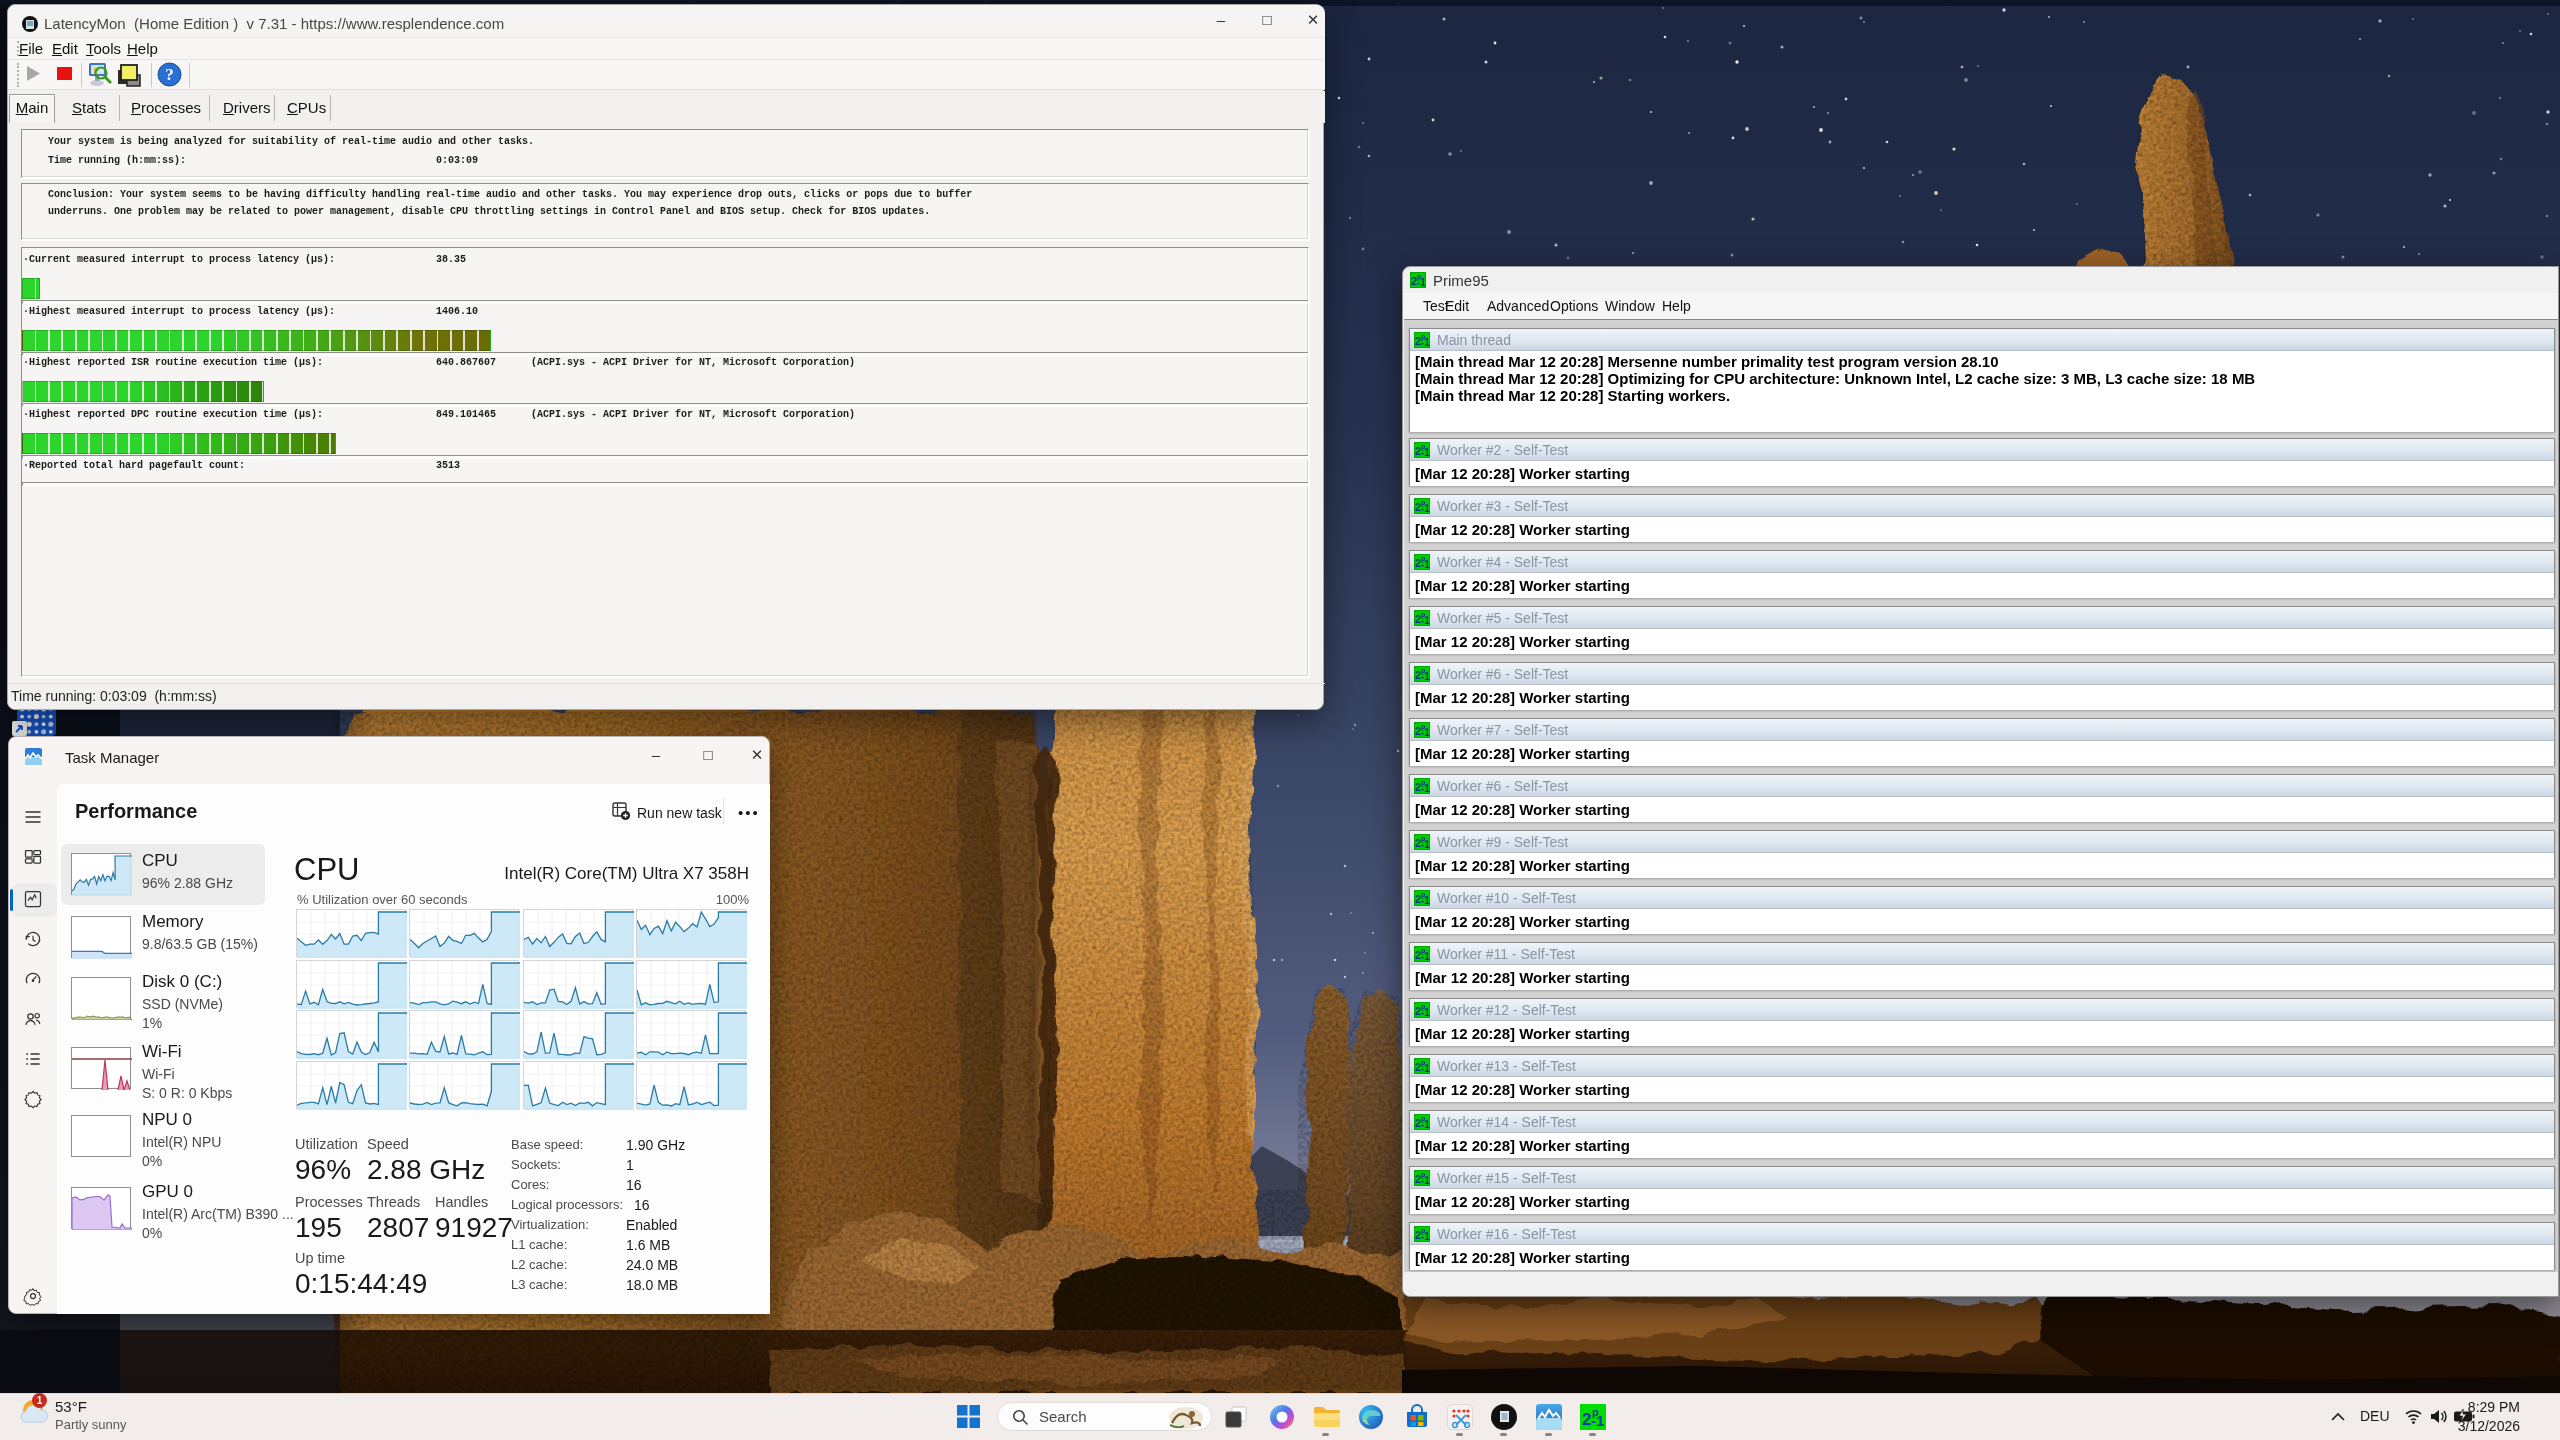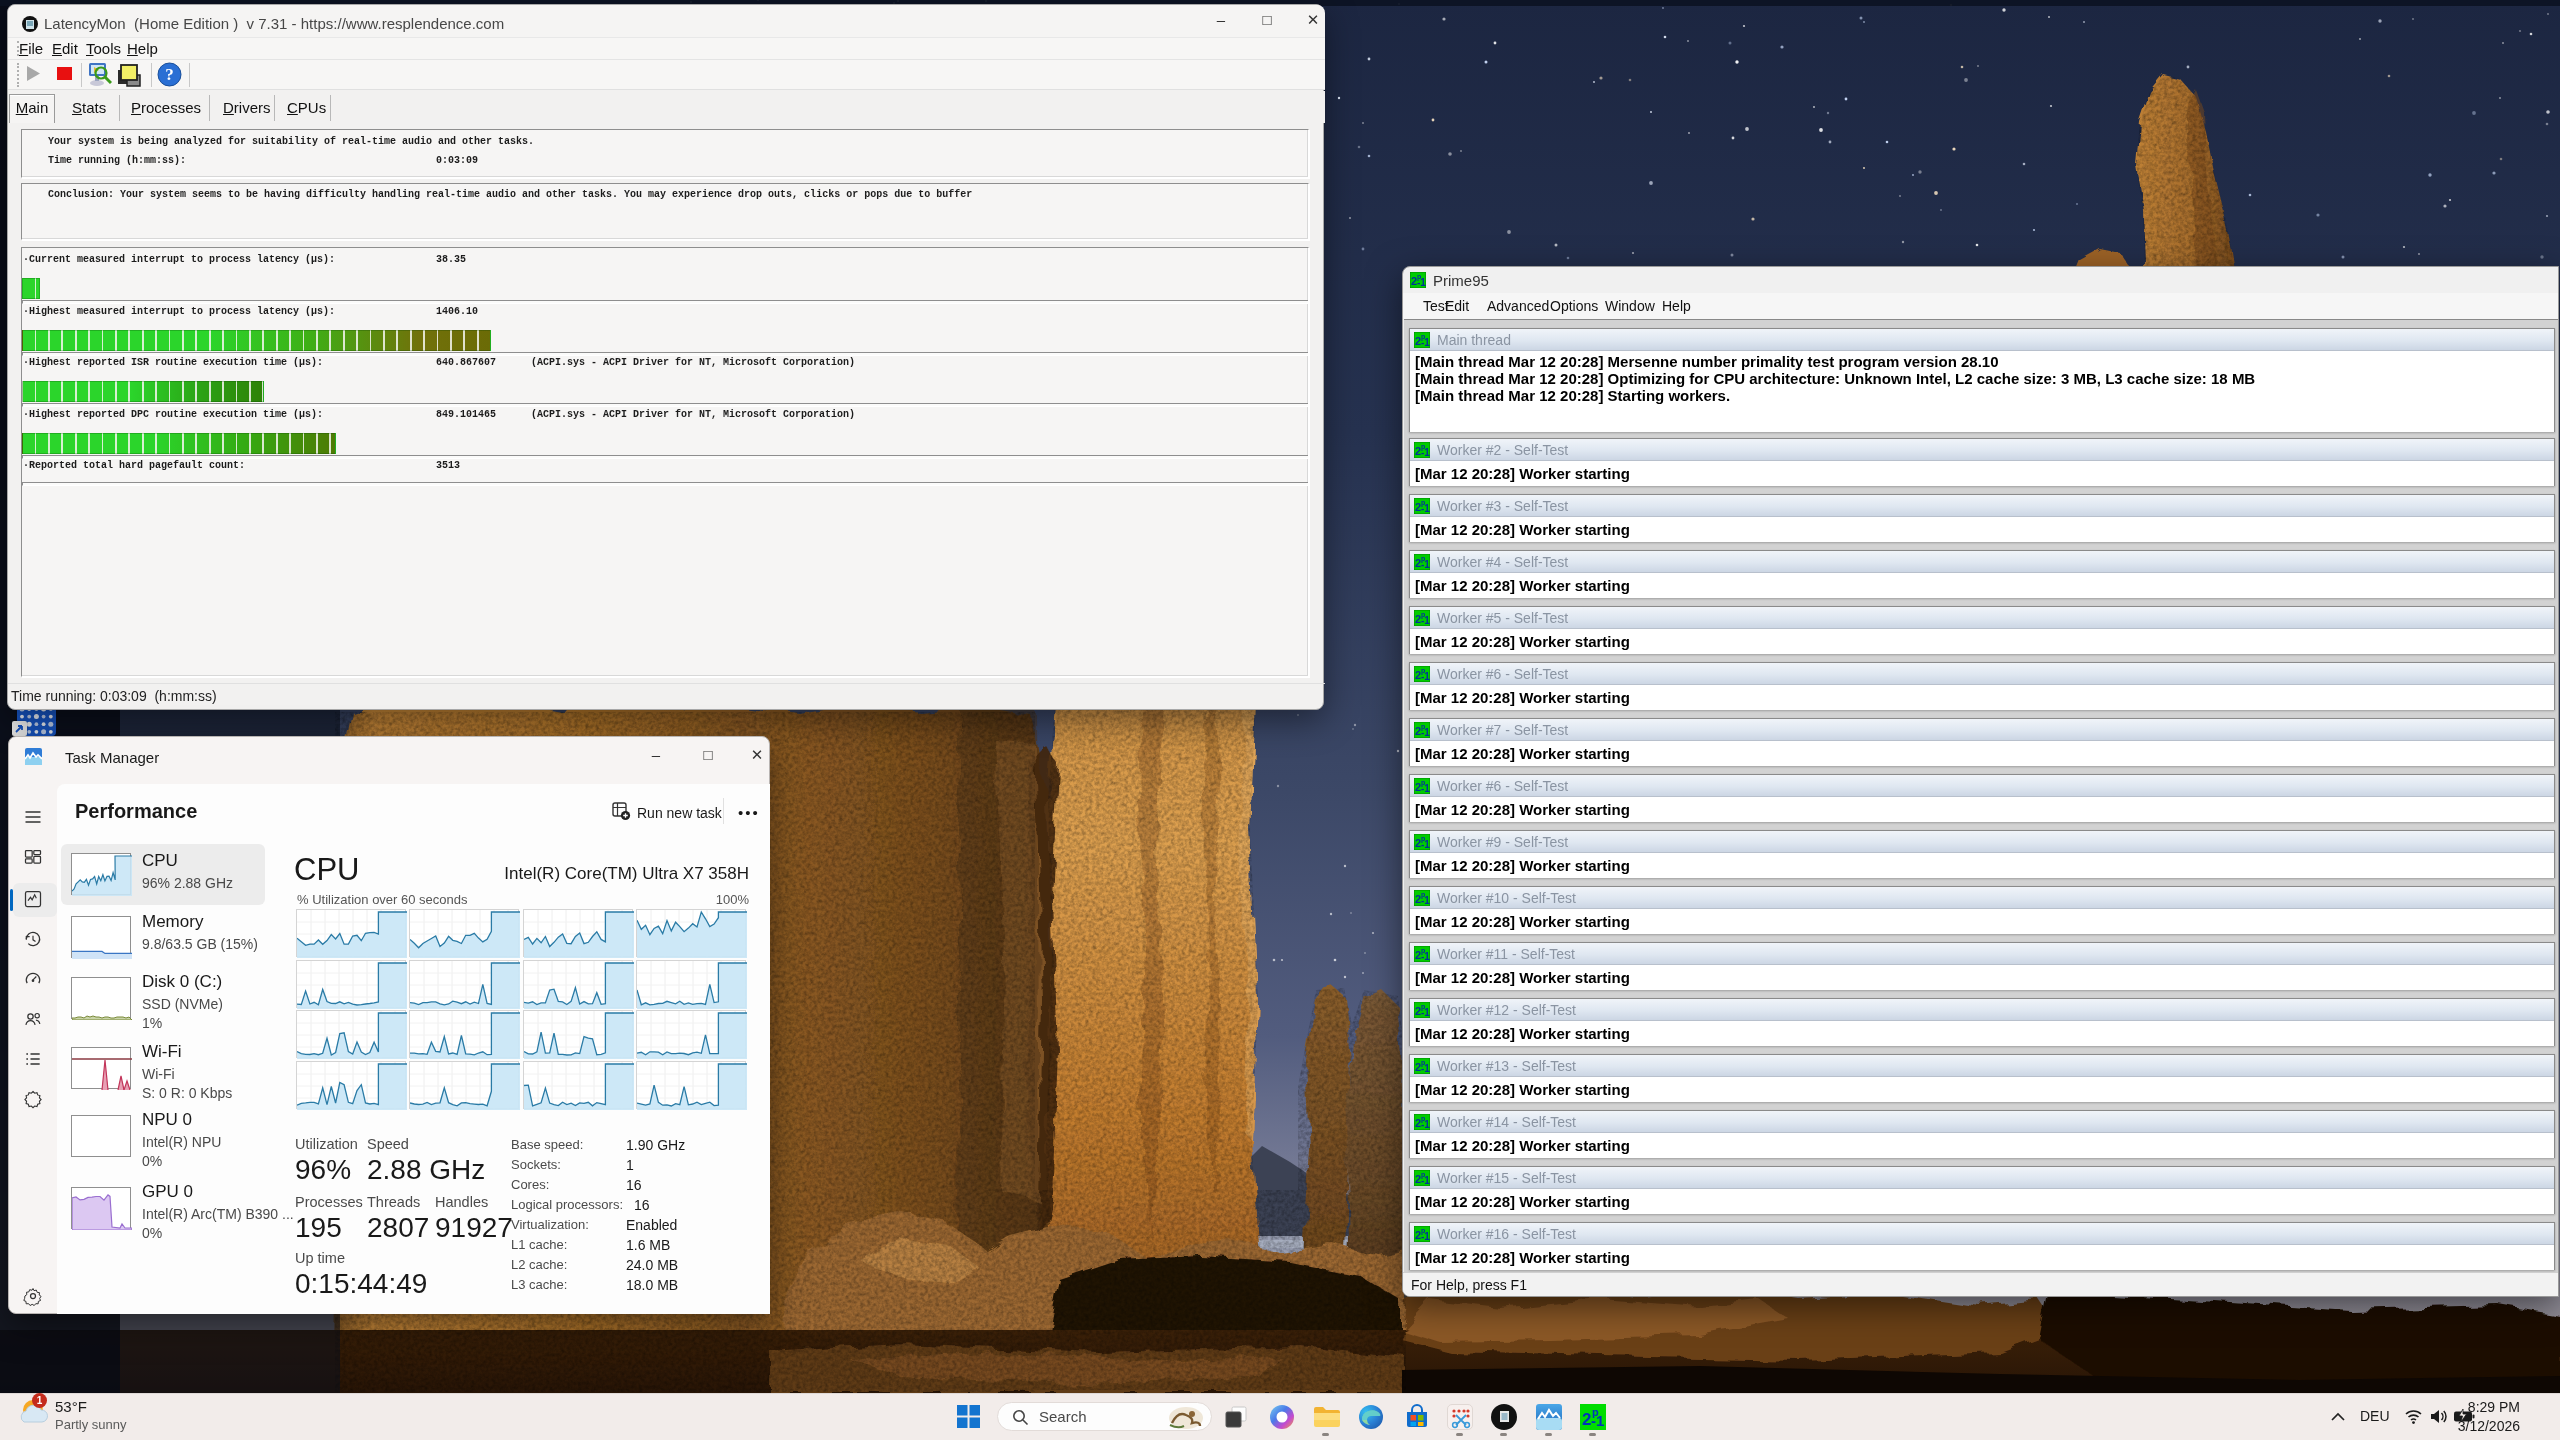--- a/index.html
+++ b/index.html
@@ -368,20 +368,21 @@
  <span class="tab" style="left:222px"><u>D</u>rivers</span>
  <div class="tabsep" style="left:273px"></div>
  <span class="tab" style="left:286px"><u>C</u>PUs</span>
  <div class="tabsep" style="left:329px"></div>
  <div class="lmbox" style="left:20px;top:128px;width:1288px;height:49px"></div>
  <div class="lmtext" style="left:47px;top:135px">Your system is being analyzed for suitability of real-time audio and other tasks.</div>
  <div class="lmtext" style="left:47px;top:154px">Time running (h:mm:ss):</div>
  <div class="lmtext" style="left:435px;top:154px">0:03:09</div>
  <div class="lmbox" style="left:20px;top:182px;width:1288px;height:57px"></div>
  <div class="lmtext" style="left:47px;top:188px">Conclusion: Your system seems to be having difficulty handling real-time audio and other tasks. You may experience drop outs, clicks or pops due to buffer</div>
+ <div class="lmtext" style="left:47px;top:205px">underruns. One problem may be related to power management, disable CPU throttling settings in Control Panel and BIOS setup. Check for BIOS updates.</div>
  <div class="lmbox" style="left:20px;top:246px;width:1288px;height:430px"></div>
  <div class="lmtext" style="left:22px;top:253px">·Current measured interrupt to process latency (µs):</div>
     <div class="lmtext" style="left:435px;top:253px">38.35</div>
     <div style="position:absolute;left:21px;top:277px;width:18px;height:21px;background-image:repeating-linear-gradient(90deg, transparent 0px, transparent 11.6px, rgba(245,245,240,.85) 11.6px, rgba(245,245,240,.85) 13.4px),linear-gradient(90deg,#2bd52b 0%, #2bd52b 100%);border:1px solid rgba(0,60,0,.25)"></div>
     <div style="position:absolute;left:21px;top:299px;width:1286px;height:4px;background:#fbfbfa;border-top:1px solid #8e8e8e;border-left:1px solid #8e8e8e;border-bottom:1px solid #fff"></div>
     <div class="lmtext" style="left:22px;top:305px">·Highest measured interrupt to process latency (µs):</div>
     <div class="lmtext" style="left:435px;top:305px">1406.10</div>
     <div style="position:absolute;left:21px;top:329px;width:469px;height:21px;background-image:repeating-linear-gradient(90deg, transparent 0px, transparent 11.6px, rgba(245,245,240,.85) 11.6px, rgba(245,245,240,.85) 13.4px),linear-gradient(90deg,#2bd52b 0%, #2bd52b 40%, #3fae15 62%, #71710a 85%, #6b6b06 100%);border:1px solid rgba(0,60,0,.25)"></div>
     <div style="position:absolute;left:21px;top:351px;width:1286px;height:4px;background:#fbfbfa;border-top:1px solid #8e8e8e;border-left:1px solid #8e8e8e;border-bottom:1px solid #fff"></div>
     <div class="lmtext" style="left:22px;top:356px">·Highest reported ISR routine execution time (µs):</div>
@@ -654,21 +655,20 @@
               <text x="7" y="7" font-family="Liberation Sans" font-size="7" font-weight="bold" fill="#003399">p</text>
               <text x="7" y="14" font-family="Liberation Sans" font-size="10" font-weight="bold" fill="#003399">-1</text>
             </svg></span>
           <span class="mdiname">Worker #16 - Self-Test</span>
         </div>
  <div class="mdibody" style="height:25px">
           <div class="plog" style="top:4px">[Mar 12 20:28] Worker starting</div>
         </div>
 </div>
  </div>
- <div id="pstatus">For Help, press F1</div>
 </div>
 <div id="tm">
  <svg style="position:absolute;left:24px;top:747px" width="17" height="17" viewBox="0 0 17 17">
       <rect width="17" height="17" rx="2" fill="#2f7cd6"></rect>
       <rect y="9" width="17" height="8" fill="#8ed0f0"></rect>
       <path d="M0 11 l3-4 2 3 3-5 3 4 2-2 4 4" stroke="#fff" stroke-width="1.6" fill="none"></path>
     </svg>
  <div style="position:absolute;left:64px;top:748px;font-size:15px;color:#1a1a1a">Task Manager</div>
  <div class="tmwb" style="left:640px">–</div>
  <div class="tmwb" style="left:692px">□</div>

